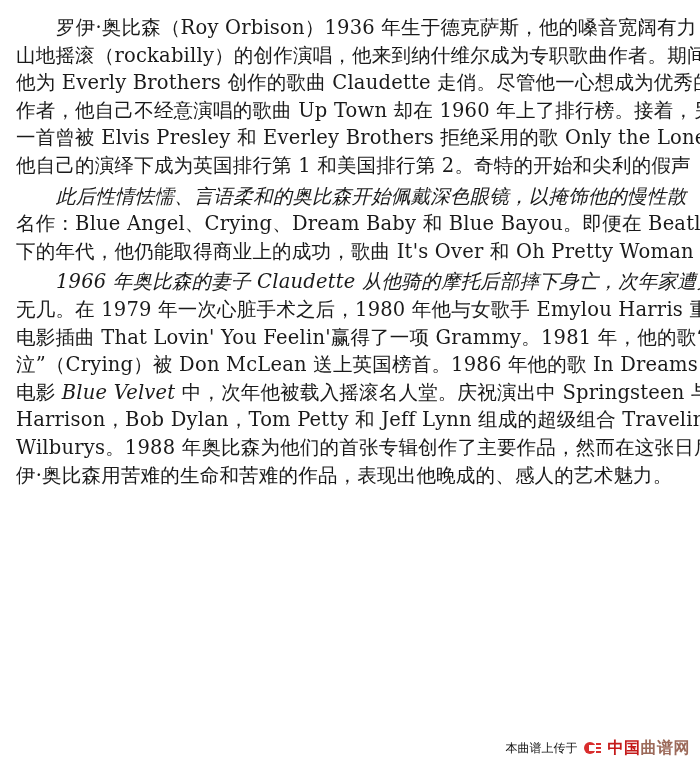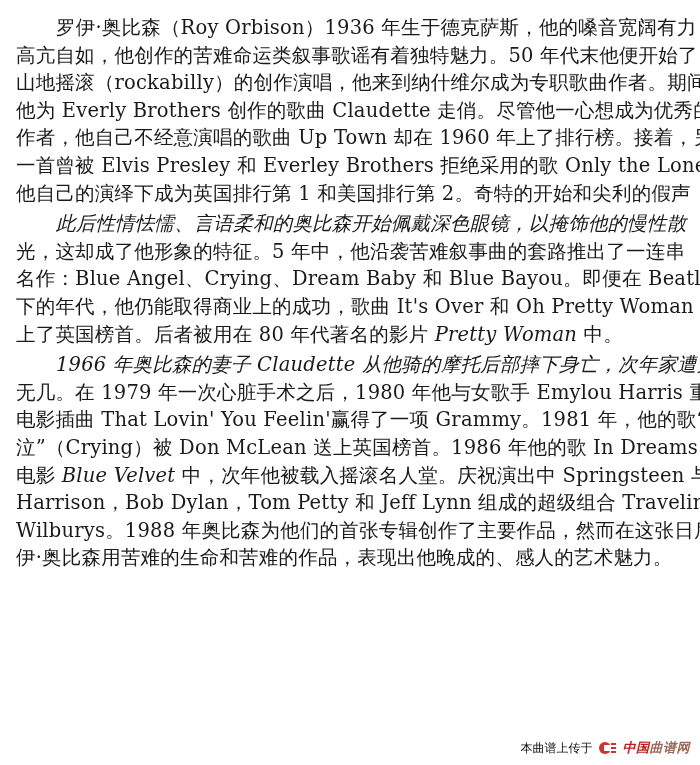--- a/index.html
+++ b/index.html
@@ -12,45 +12,42 @@
     .line.indent { padding-left: 40px; }
     .line.gap { margin-top: 3px; font-style: italic; }
     .line i { font-style: italic; }
     .footer { position: absolute; right: 10px; top: 737px; height: 22px; display: flex; align-items: center; gap: 6px; }
     .footer-text { font-family: "DejaVu Sans", sans-serif; font-size: 12px; color: #111; text-align: right; }
     .logo-mark { width: 18px; height: 14px; position: relative; }
     .logo-mark .c { position: absolute; left: 0; top: 1px; width: 12px; height: 12px; border-radius: 50%; background: #d92d2d; }
     .logo-mark .c::after { content: ""; position: absolute; left: 5px; top: 3px; width: 7px; height: 6px; background: #fff; }
     .logo-mark .bars { position: absolute; left: 12px; top: 2px; width: 5px; height: 10px;
       background: repeating-linear-gradient(#d92d2d 0 2px, transparent 2px 4px); }
-    .logo-cn { font-family: "DejaVu Sans", sans-serif; font-weight: bold; font-style: italic; font-size: 13px; letter-spacing: 0.5px; }
+    .logo-cn { font-family: "DejaVu Sans", sans-serif; font-weight: bold; font-size: 16px; letter-spacing: 0.5px; }
     .logo-cn .a { color: #c41a1a; }
     .logo-cn .b { color: #9c6a5a; }
   </style>
 </head>
 <body>
 
 <div class="page">
 
   <div>
     <span class="line indent">罗伊·奥比森（Roy Orbison）1936 年生于德克萨斯，他的嗓音宽阔有力，</span>
-    <span class="line">高亢自如，他创作的苦难命运类叙事歌谣有着独特魅力。50 年代末他便开始了</span>
     <span class="line">山地摇滚（rockabilly）的创作演唱，他来到纳什维尔成为专职歌曲作者。期间</span>
     <span class="line">他为 Everly Brothers 创作的歌曲 Claudette 走俏。尽管他一心想成为优秀的歌曲</span>
     <span class="line">作者，他自己不经意演唱的歌曲 Up Town 却在 1960 年上了排行榜。接着，另</span>
     <span class="line">一首曾被 Elvis Presley 和 Everley Brothers 拒绝采用的歌 Only the Lonely，也在</span>
     <span class="line">他自己的演绎下成为英国排行第 1 和美国排行第 2。奇特的开始和尖利的假声</span>
   </div>
 
   <div>
     <span class="line indent gap">此后性情怯懦、言语柔和的奥比森开始佩戴深色眼镜，以掩饰他的慢性散</span>
-    <span class="line">光，这却成了他形象的特征。5 年中，他沿袭苦难叙事曲的套路推出了一连串</span>
     <span class="line">名作：Blue Angel、Crying、Dream Baby 和 Blue Bayou。即便在 Beatles 一统天</span>
     <span class="line">下的年代，他仍能取得商业上的成功，歌曲 It's Over 和 Oh Pretty Woman 还登</span>
-    <span class="line last"><span>上了英国榜首。后者被用在 80 年代著名的影片 </span><i>Pretty Woman</i><span> 中。</span></span>
   </div>
 
   <div>
     <span class="line indent gap">1966 年奥比森的妻子 Claudette 从他骑的摩托后部摔下身亡，次年家遭大</span>
     <span class="line">无几。在 1979 年一次心脏手术之后，1980 年他与女歌手 Emylou Harris 重唱的</span>
     <span class="line">电影插曲 That Lovin' You Feelin'赢得了一项 Grammy。1981 年，他的歌“哭</span>
     <span class="line">泣”（Crying）被 Don McLean 送上英国榜首。1986 年他的歌 In Dreams 被用在</span>
     <span class="line"><span>电影 </span><i>Blue Velvet</i><span> 中，次年他被载入摇滚名人堂。庆祝演出中 Springsteen 与他同</span></span>
     <span class="line">Harrison，Bob Dylan，Tom Petty 和 Jeff Lynn 组成的超级组合 Traveling</span>
     <span class="line">Wilburys。1988 年奥比森为他们的首张专辑创作了主要作品，然而在这张日后</span>

